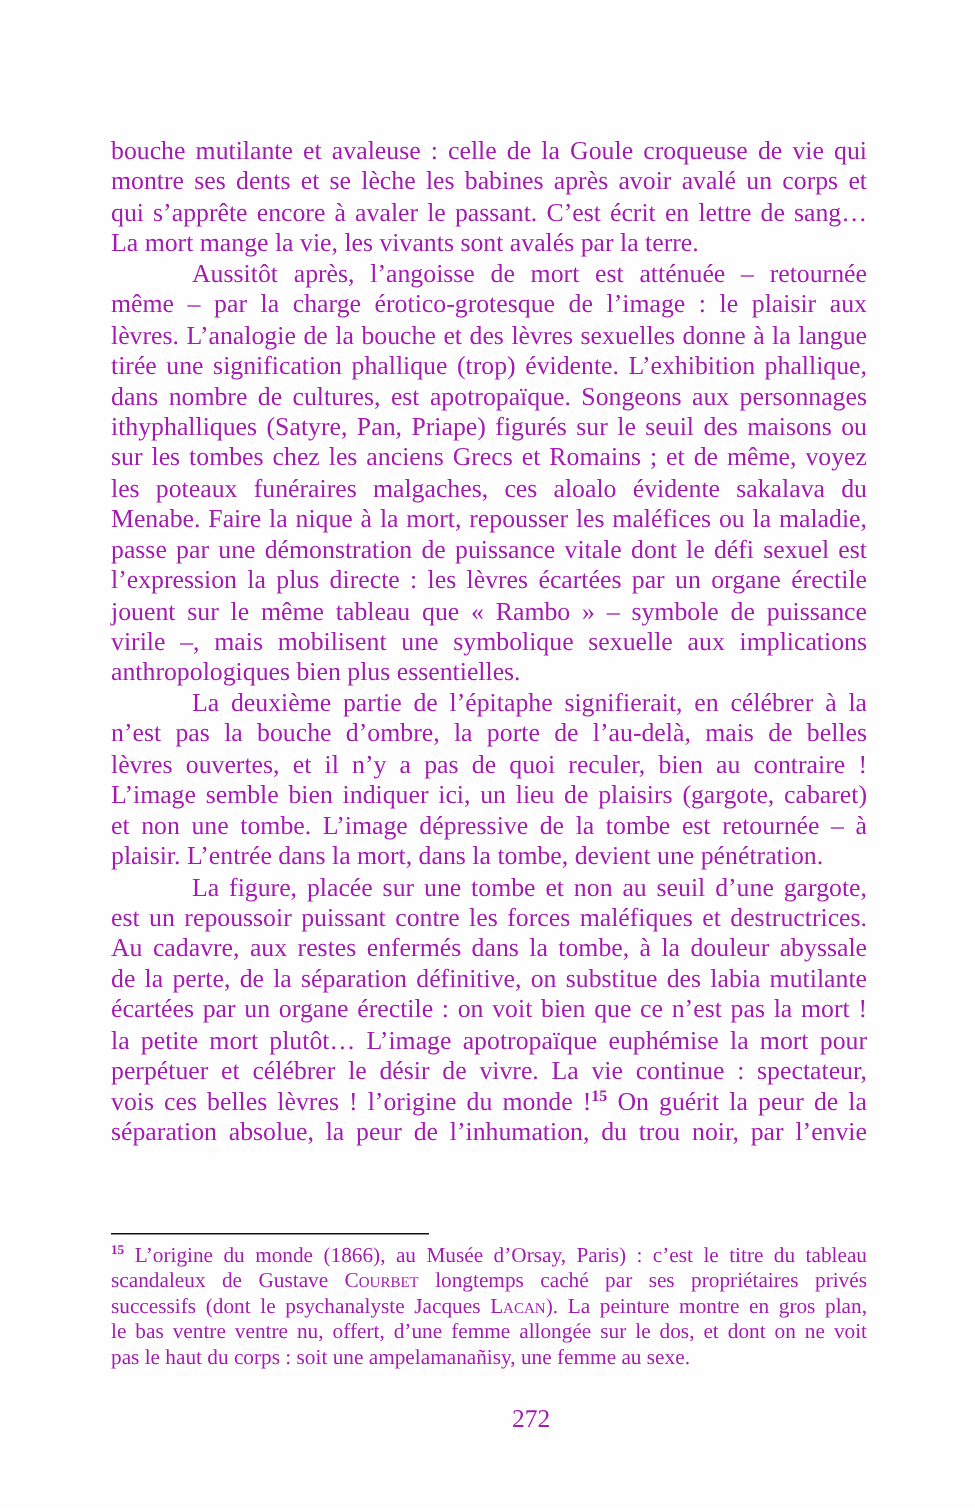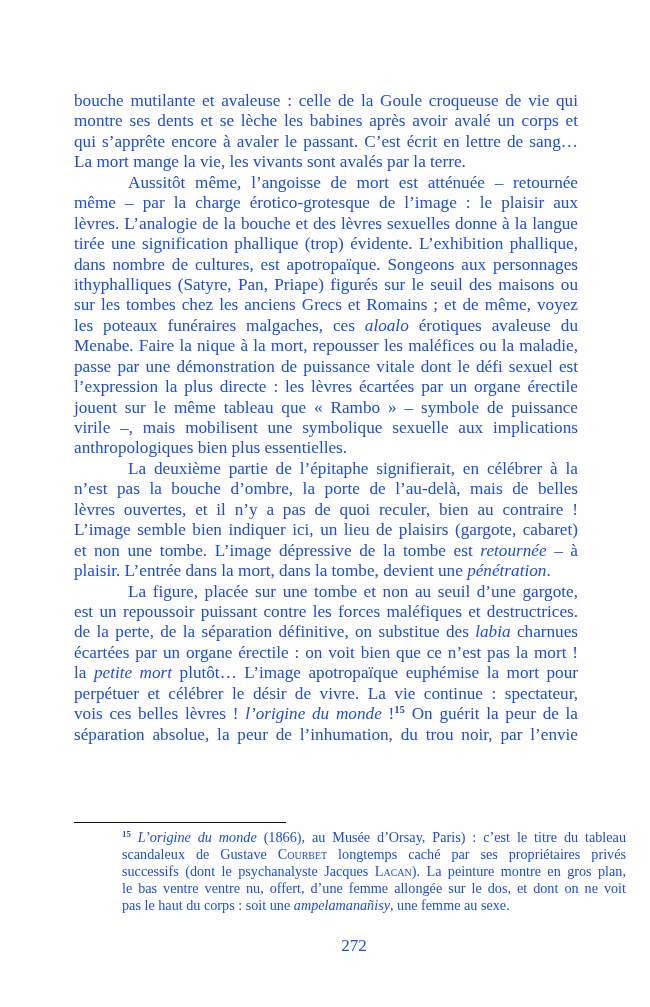--- a/index.html
+++ b/index.html
@@ -1,81 +1,82 @@
 <!DOCTYPE html>
 <html><head>
 <meta charset="utf-8">
 <style>
   html, body { margin: 0; padding: 0; background: #ffffff; }
   body { width: 650px; height: 1007px; position: relative; overflow: hidden; }
   .page {
     position: absolute; left: 0; top: 0; width: 650px; height: 1007px;
-    background: #fefefe; color: #1d4ed8;
+    background: #fefefe; color: #a21caf;
     font-family: "Liberation Serif", "DejaVu Serif", serif;
   }
   .body-text {
     position: absolute; left: 74px; top: 91px; width: 504px;
     font-size: 17.2px; line-height: 20.45px;
   }
   .line {
     display: block; height: 20.45px; white-space: nowrap;
     text-align: justify; text-align-last: justify;
   }
   .line.last { text-align-last: left; }
   .line.indent { padding-left: 54px; }
-  .it { font-style: italic; }
+  .it { }
   .sc { font-variant: small-caps; font-family: Liberation Serif, serif; }
   sup { font-size: 0.62em; line-height: 0; vertical-align: 0.55em; font-weight: bold; }
   .fn-rule {
     position: absolute; left: 74px; top: 822px; width: 212px; height: 1px;
     background: #111;
   }
   .footnote {
     position: absolute; left: 74px; top: 829px; width: 504px;
-    font-size: 14.2px; line-height: 17.1px; margin-left: 48px;
+    font-size: 14.2px; line-height: 17.1px;
   }
   .footnote .line { height: 17.1px; }
   .page-number {
     position: absolute; left: 0; width: 650px; top: 936px; text-align: center;
     font-size: 17px;
     margin-left: 29px;
   }
 </style>
 </head>
 <body>
 
 <div class="page">
   <div class="body-text">
       <span class="line"><span>bouche mutilante et avaleuse : celle de la Goule croqueuse de vie qui</span></span>
       <span class="line"><span>montre ses dents et se lèche les babines après avoir avalé un corps et</span></span>
       <span class="line"><span>qui s’apprête encore à avaler le passant. C’est écrit en lettre de sang…</span></span>
       <span class="line last"><span>La mort mange la vie, les vivants sont avalés par la terre.</span></span>
-      <span class="line indent"><span>Aussitôt même, l’angoisse de mort est atténuée – retournée</span></span>
+      <span class="line indent"><span>Aussitôt après, l’angoisse de mort est atténuée – retournée</span></span>
       <span class="line"><span>même – par la charge érotico-grotesque de l’image : le plaisir aux</span></span>
       <span class="line"><span>lèvres. L’analogie de la bouche et des lèvres sexuelles donne à la langue</span></span>
       <span class="line"><span>tirée une signification phallique (trop) évidente. L’exhibition phallique,</span></span>
       <span class="line"><span>dans nombre de cultures, est apotropaïque. Songeons aux personnages</span></span>
       <span class="line"><span>ithyphalliques (Satyre, Pan, Priape) figurés sur le seuil des maisons ou</span></span>
       <span class="line"><span>sur les tombes chez les anciens Grecs et Romains ; et de même, voyez</span></span>
-      <span class="line"><span>les poteaux funéraires malgaches, ces </span><span class="it">aloalo</span><span> érotiques avaleuse du</span></span>
+      <span class="line"><span>les poteaux funéraires malgaches, ces </span><span class="it">aloalo</span><span> évidente sakalava du</span></span>
       <span class="line"><span>Menabe. Faire la nique à la mort, repousser les maléfices ou la maladie,</span></span>
       <span class="line"><span>passe par une démonstration de puissance vitale dont le défi sexuel est</span></span>
       <span class="line"><span>l’expression la plus directe : les lèvres écartées par un organe érectile</span></span>
       <span class="line"><span>jouent sur le même tableau que « Rambo » – symbole de puissance</span></span>
       <span class="line"><span>virile –, mais mobilisent une symbolique sexuelle aux implications</span></span>
       <span class="line last"><span>anthropologiques bien plus essentielles.</span></span>
       <span class="line indent"><span>La deuxième partie de l’épitaphe signifierait, en célébrer à la</span></span>
       <span class="line"><span>n’est pas la bouche d’ombre, la porte de l’au-delà, mais de belles</span></span>
       <span class="line"><span>lèvres ouvertes, et il n’y a pas de quoi reculer, bien au contraire !</span></span>
       <span class="line"><span>L’image semble bien indiquer ici, un lieu de plaisirs (gargote, cabaret)</span></span>
       <span class="line"><span>et non une tombe. L’image dépressive de la tombe est </span><span class="it">retournée</span><span> – à</span></span>
       <span class="line last"><span>plaisir. L’entrée dans la mort, dans la tombe, devient une </span><span class="it">pénétration</span><span>.</span></span>
       <span class="line indent"><span>La figure, placée sur une tombe et non au seuil d’une gargote,</span></span>
       <span class="line"><span>est un repoussoir puissant contre les forces maléfiques et destructrices.</span></span>
-      <span class="line"><span>de la perte, de la séparation définitive, on substitue des </span><span class="it">labia</span><span> charnues</span></span>
+      <span class="line"><span>Au cadavre, aux restes enfermés dans la tombe, à la douleur abyssale</span></span>
+      <span class="line"><span>de la perte, de la séparation définitive, on substitue des </span><span class="it">labia</span><span> mutilante</span></span>
       <span class="line"><span>écartées par un organe érectile : on voit bien que ce n’est pas la mort !</span></span>
       <span class="line"><span>la </span><span class="it">petite mort</span><span> plutôt… L’image apotropaïque euphémise la mort pour</span></span>
       <span class="line"><span>perpétuer et célébrer le désir de vivre. La vie continue : spectateur,</span></span>
       <span class="line"><span>vois ces belles lèvres ! </span><span class="it">l’origine du monde</span><span> !</span><sup>15</sup><span> On guérit la peur de la</span></span>
       <span class="line"><span>séparation absolue, la peur de l’inhumation, du trou noir, par l’envie</span></span>
     </div>
   <div class="fn-rule"></div>
   <div class="footnote">
       <span class="line"><sup>15</sup><span> </span><span class="it">L’origine du monde</span><span> (1866), au Musée d’Orsay, Paris) : c’est le titre du tableau</span></span>
       <span class="line"><span>scandaleux de Gustave </span><span class="sc">Courbet</span><span> longtemps caché par ses propriétaires privés</span></span>

